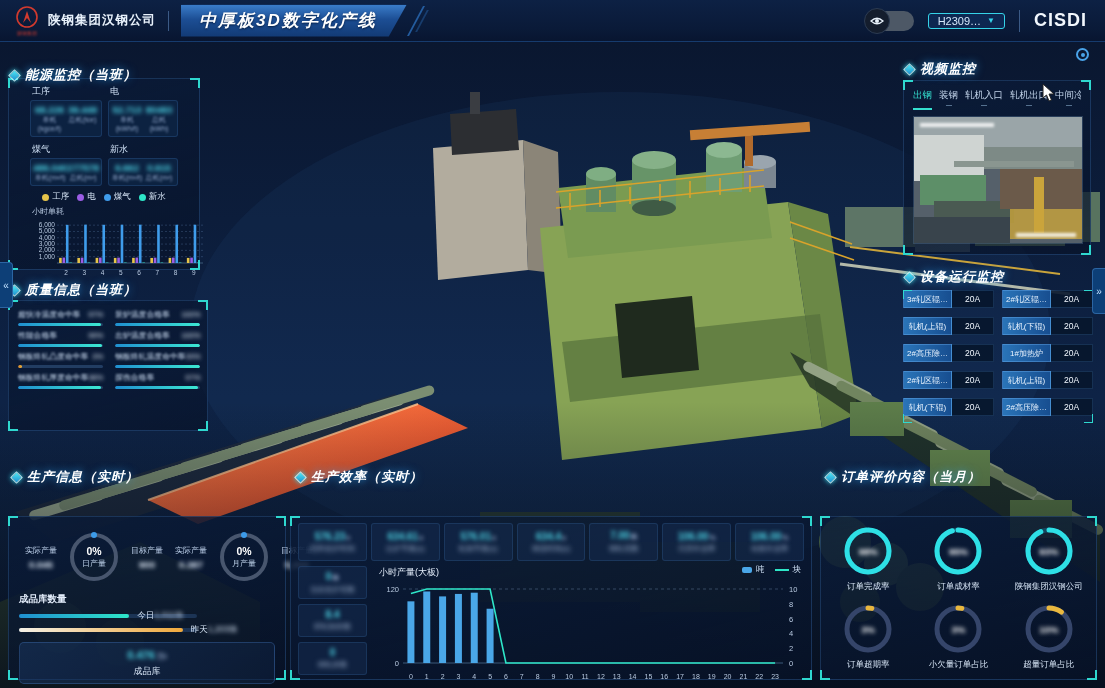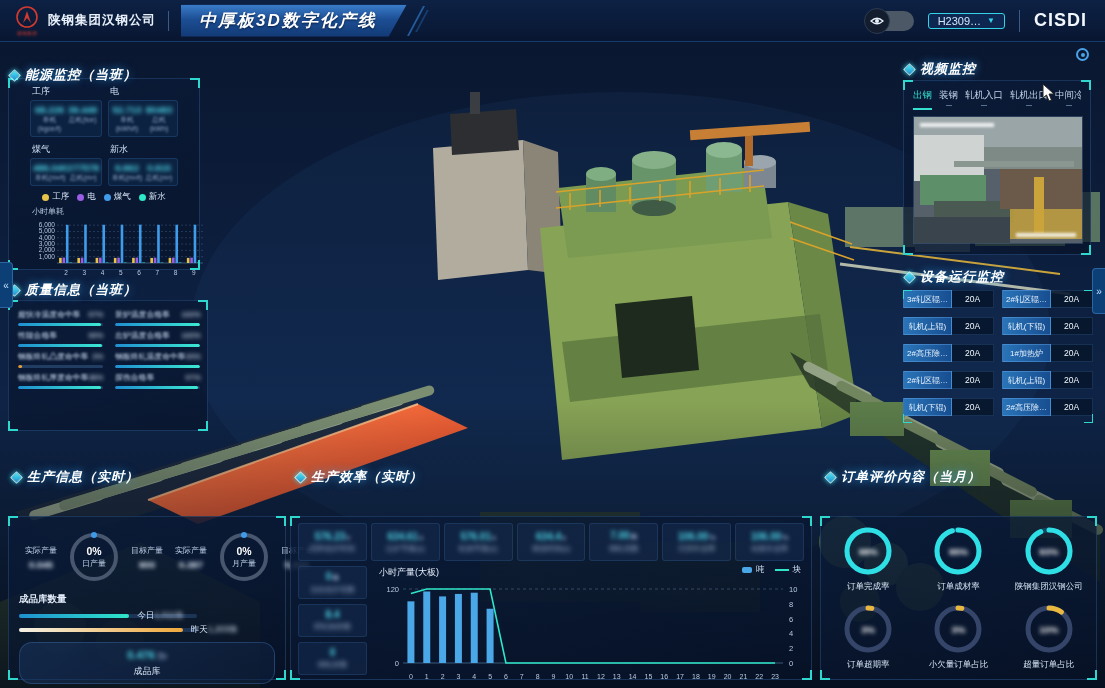--- a/index.html
+++ b/index.html
@@ -133,21 +133,21 @@
   .gtxt .gp{font-size:10.5px;font-weight:800;color:#ffffff;}
   .gtxt .gs{font-size:8px;color:#bcd0e8;margin-top:1px;}
   #inv-title{font-size:9.5px;font-weight:700;color:#e4eefb;margin:2px 0 4px;}
   .ibar{position:relative;height:12px;margin-bottom:2px;}
   .ibar .trk{position:absolute;left:0;top:4px;width:178px;height:4px;background:rgba(30,55,90,.9);border-radius:2px;}
   .ibar .fil{position:absolute;left:0;top:4px;height:4px;border-radius:2px;}
   .ibar .fil.teal{background:linear-gradient(90deg,#1f8fd0,#2ee6c8);}
   .ibar .fil.orange{background:linear-gradient(90deg,#f5f1e6,#f0a93c);}
   .ibar .itx{position:absolute;top:0;font-size:8.5px;color:#d6e4f5;white-space:nowrap;}
   #store-cards{display:flex;gap:8px;margin-top:6px;}
-  .scard{flex:1;height:42px;border:1px solid rgba(80,140,220,.3);border-radius:13px;
+  .scard{flex:1;height:42px;border:1px solid rgba(80,140,220,.3);border-radius:5px;
     background:linear-gradient(135deg,rgba(26,54,96,.55),rgba(14,32,62,.55));
     display:flex;flex-direction:column;align-items:center;justify-content:center;}
   .scard .sv{font-size:11px;font-weight:800;color:#4fd8e8;}
   .scard .sv i{font-style:normal;font-size:7.5px;color:#9db4d4;margin-left:2px;}
   .scard .sl{font-size:9px;color:#d6e4f5;margin-top:3px;}
   
   #eff-stats{display:flex;gap:4px;}
   .ecard{width:69px;height:38px;border-radius:3px;background:rgba(20,42,76,.6);border:1px solid rgba(70,130,200,.2);
     display:flex;flex-direction:column;align-items:center;justify-content:center;}
   .ecard .ev{font-size:10px;font-weight:700;color:#4fd8e8;}

